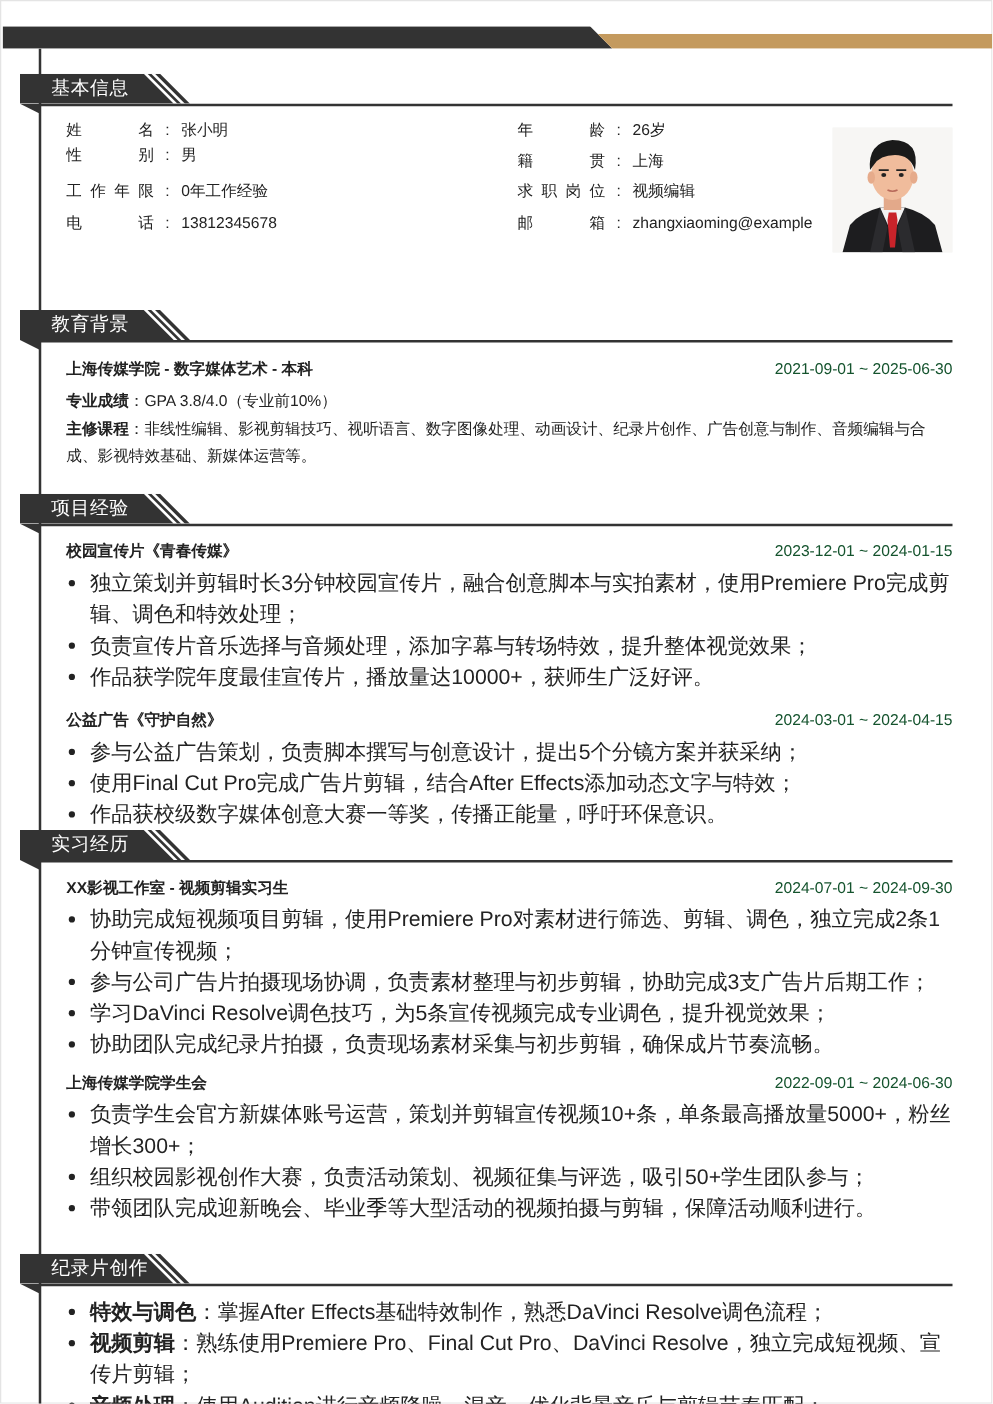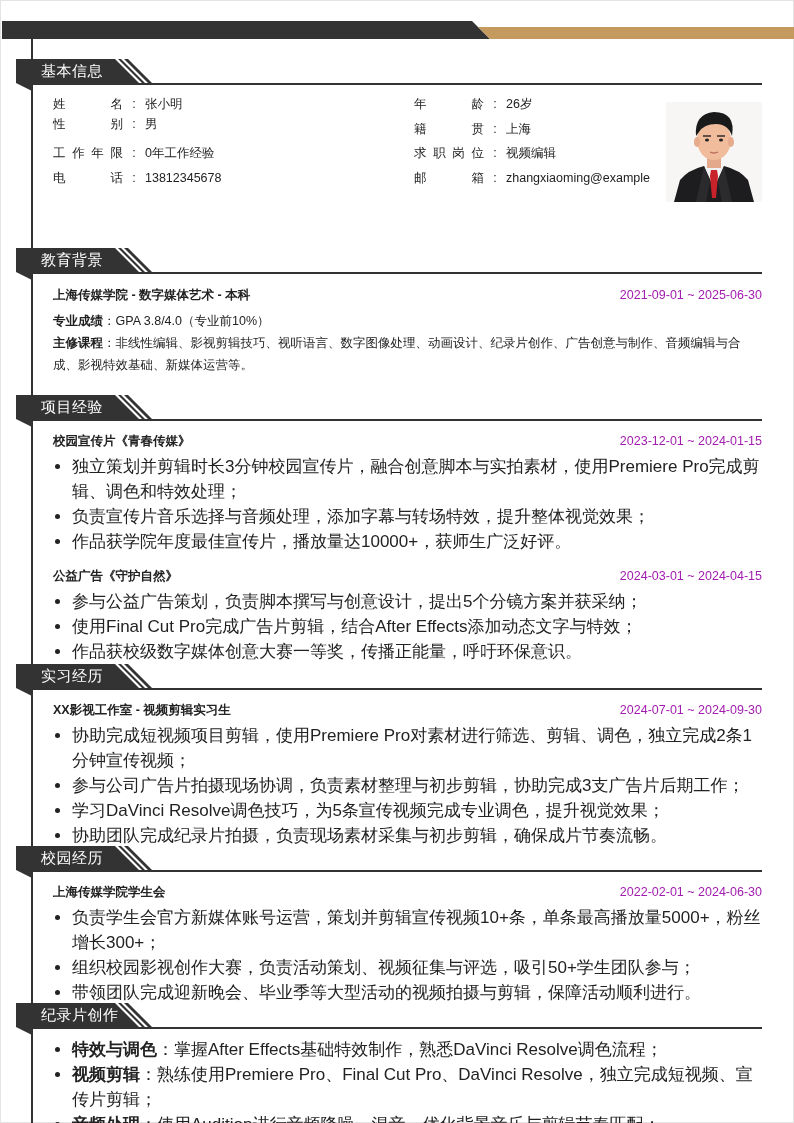--- a/index.html
+++ b/index.html
@@ -23,21 +23,21 @@
   .sec-stripe { position: absolute; top: 0; width: 3px; height: 24px; background: #fff; transform: skewX(45deg); transform-origin: top left; }
   .sec-stripe.s1 { left: 115px; }
   .sec-stripe.s2 { left: 121px; }
   .sec-fold { position: absolute; left: 16px; top: 24px; width: 16px; height: 8px; background: #333;
               clip-path: polygon(0 0, 16px 0, 16px 8px); }
   .sec-title { position: absolute; left: 41px; top: 3px; color: #fff; font-size: 15px; letter-spacing: 0.5px; line-height: 18px; }
   .sec-rule { position: absolute; left: 32px; right: 32px; top: 24px; height: 1.5px; background: #333; }
 
   .row-head { display: flex; justify-content: space-between; align-items: center; padding: 0 32px 0 53px; height: 25px; line-height: 25px; }
   .row-title { font-weight: bold; font-size: 12.5px; }
-  .row-date { font-size: 12.5px; color: #a21caf; }
+  .row-date { font-size: 12.5px; color: #14532d; }
 
   .bullets { list-style: none; padding: 0 32px 0 53px; }
   .bullets li { position: relative; padding-left: 19px; line-height: 25px; font-size: 17px; }
   .bullets li::before { content: ""; position: absolute; left: 2px; top: 10px; width: 5px; height: 5px; border-radius: 50%; background: #222; }
 
   .para { padding: 0 32px 0 53px; line-height: 22px; font-size: 12.5px; }
   .para b { font-weight: bold; }
   .info-row { position: absolute; height: 25px; line-height: 25px; font-size: 12.5px; white-space: nowrap; }
   .info-label { display: inline-block; width: 70px; text-align-last: justify; }
   .info-colon { display: inline-block; width: 22px; text-align: center; }
@@ -186,31 +186,23 @@
   </div>
   <ul class="bullets">
     <li>协助完成短视频项目剪辑，使用Premiere Pro对素材进行筛选、剪辑、调色，独立完成2条1分钟宣传视频；</li>
     <li>参与公司广告片拍摄现场协调，负责素材整理与初步剪辑，协助完成3支广告片后期工作；</li>
     <li>学习DaVinci Resolve调色技巧，为5条宣传视频完成专业调色，提升视觉效果；</li>
     <li>协助团队完成纪录片拍摄，负责现场素材采集与初步剪辑，确保成片节奏流畅。</li>
   </ul>
 </div>
 
 <div class="section" style="top:846px;">
-  <div class="sec-head">
-    <div class="sec-banner"></div>
-    <div class="sec-stripe s1"></div>
-    <div class="sec-stripe s2"></div>
-    <div class="sec-fold"></div>
-    <div class="sec-title">校园经历</div>
-    <div class="sec-rule"></div>
-  </div>
   <div class="row-head" style="margin-top:8px;">
     <span class="row-title">上海传媒学院学生会</span>
-    <span class="row-date">2022-02-01 ~ 2024-06-30</span>
+    <span class="row-date">2022-09-01 ~ 2024-06-30</span>
   </div>
   <ul class="bullets">
     <li>负责学生会官方新媒体账号运营，策划并剪辑宣传视频10+条，单条最高播放量5000+，粉丝增长300+；</li>
     <li>组织校园影视创作大赛，负责活动策划、视频征集与评选，吸引50+学生团队参与；</li>
     <li>带领团队完成迎新晚会、毕业季等大型活动的视频拍摄与剪辑，保障活动顺利进行。</li>
   </ul>
 </div>
 
 <div class="section" style="top:1003px;">
   <div class="sec-head">

